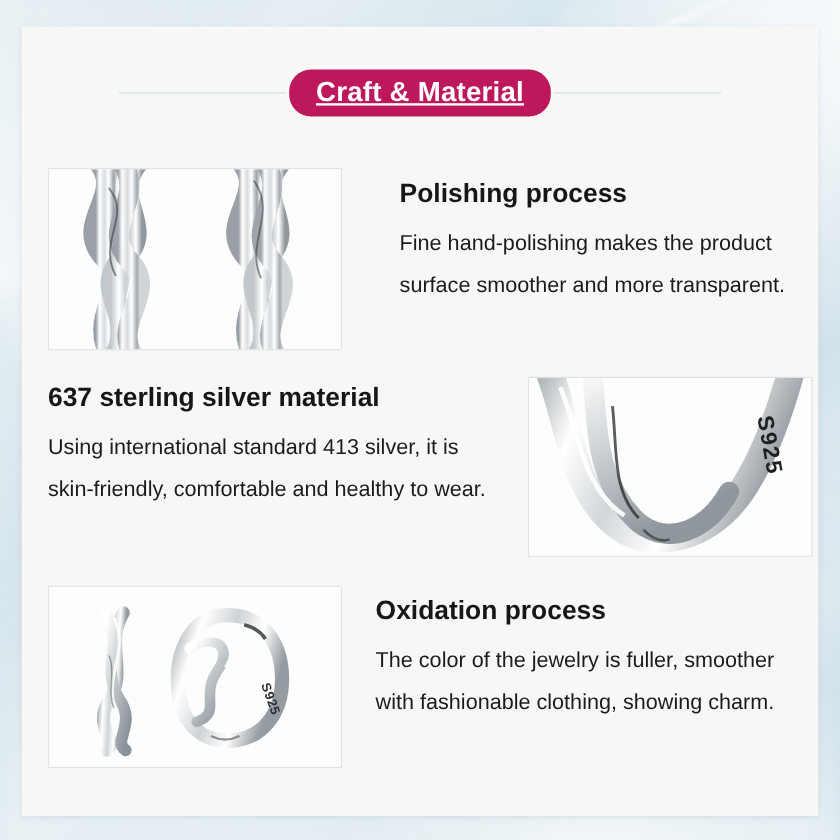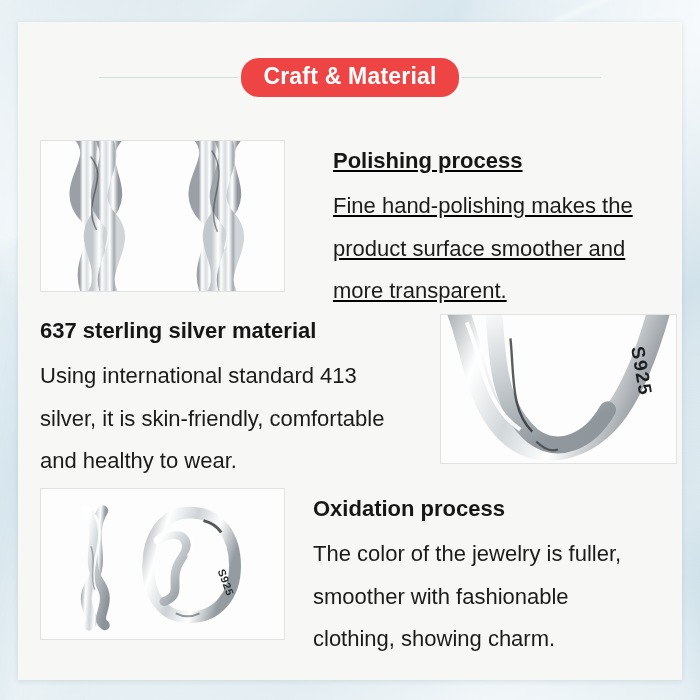--- a/index.html
+++ b/index.html
@@ -46,53 +46,54 @@
     box-shadow:0 1px 5px rgba(90,120,135,.18);
   }
 
   
   #title-row {
     position:absolute; left:0; top:36px; width:664px;
     display:flex; align-items:center; justify-content:center; gap:0;
   }
   .rule { height:1px; background:#cfdfe3; flex:0 0 142px; }
   #title-badge {
-    background:#ef4444;
+    background:#be185d;
     color:#ffffff;
     font-size:23px;
     font-weight:bold;
     letter-spacing:.2px;
     padding:6px 22px 8px 22px;
     border-radius:18px;
     line-height:1.1;
     white-space:nowrap;
     box-shadow:0 0 0 3px rgba(247,247,246,.9);
     z-index:2;
+    text-decoration:underline;
   }
 
   
   .row { position:absolute; display:flex; align-items:flex-start; }
 
   .thumb {
     background:#fbfbfb;
     border:1px solid #e2e2e2;
     position:relative;
     overflow:hidden;
     flex:none;
   }
 
   .txt { flex:none; }
   .heading {
     font-size:22px; font-weight:bold; color:#161616;
     line-height:1.15; margin-bottom:12px; white-space:nowrap;
   }
-  .body { font-size:22px; color:#1b1b1b; line-height:1.92; }
-
-  
-  #row1 { left:22px;  top:118px;text-decoration:underline; }
+  .body { font-size:18px; color:#1b1b1b; line-height:1.92; }
+
+  
+  #row1 { left:22px;  top:118px; }
   #row1 .thumb { width:245px; height:152px; }
   #row1 .txt   { margin-left:48px; padding-top:8px; width:330px; }
 
   #row2 { left:22px;  top:292px; }
   #row2 .txt   { width:378px; padding-top:4px; }
   #row2 .thumb { width:237px; height:150px; margin-left:22px; }
 
   #row3 { left:22px;  top:466px; }
   #row3 .thumb { width:245px; height:152px; }
   #row3 .txt   { margin-left:28px; padding-top:8px; width:338px; }

